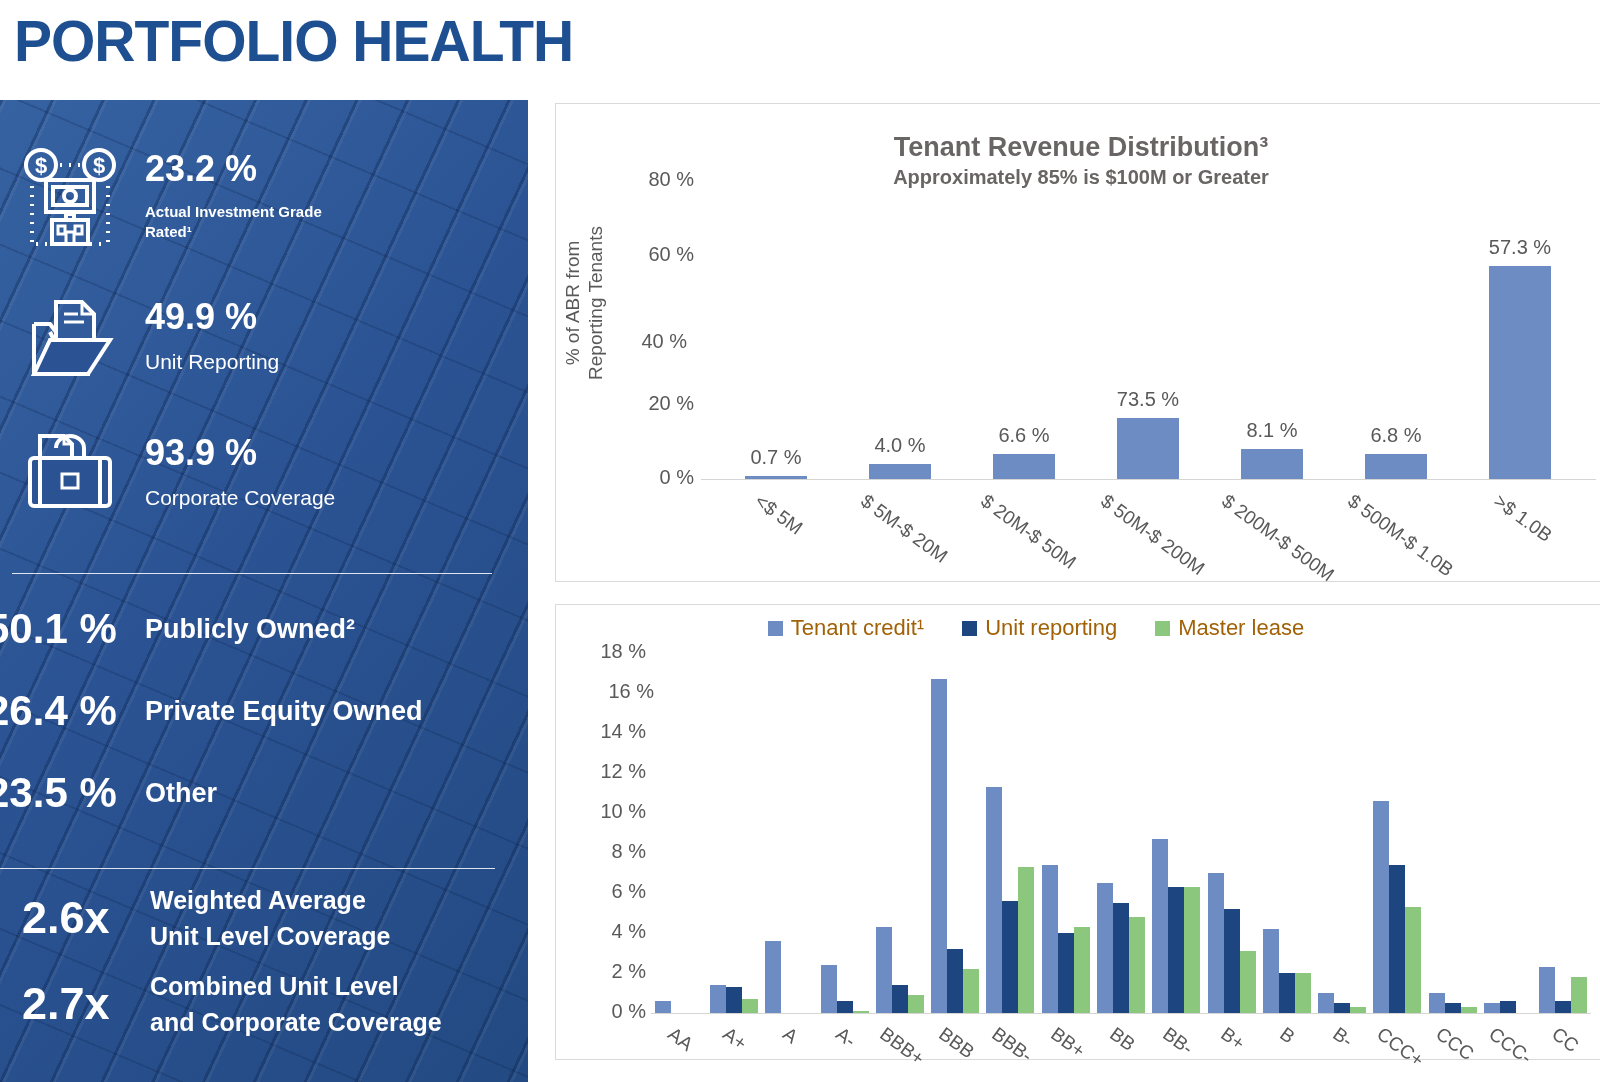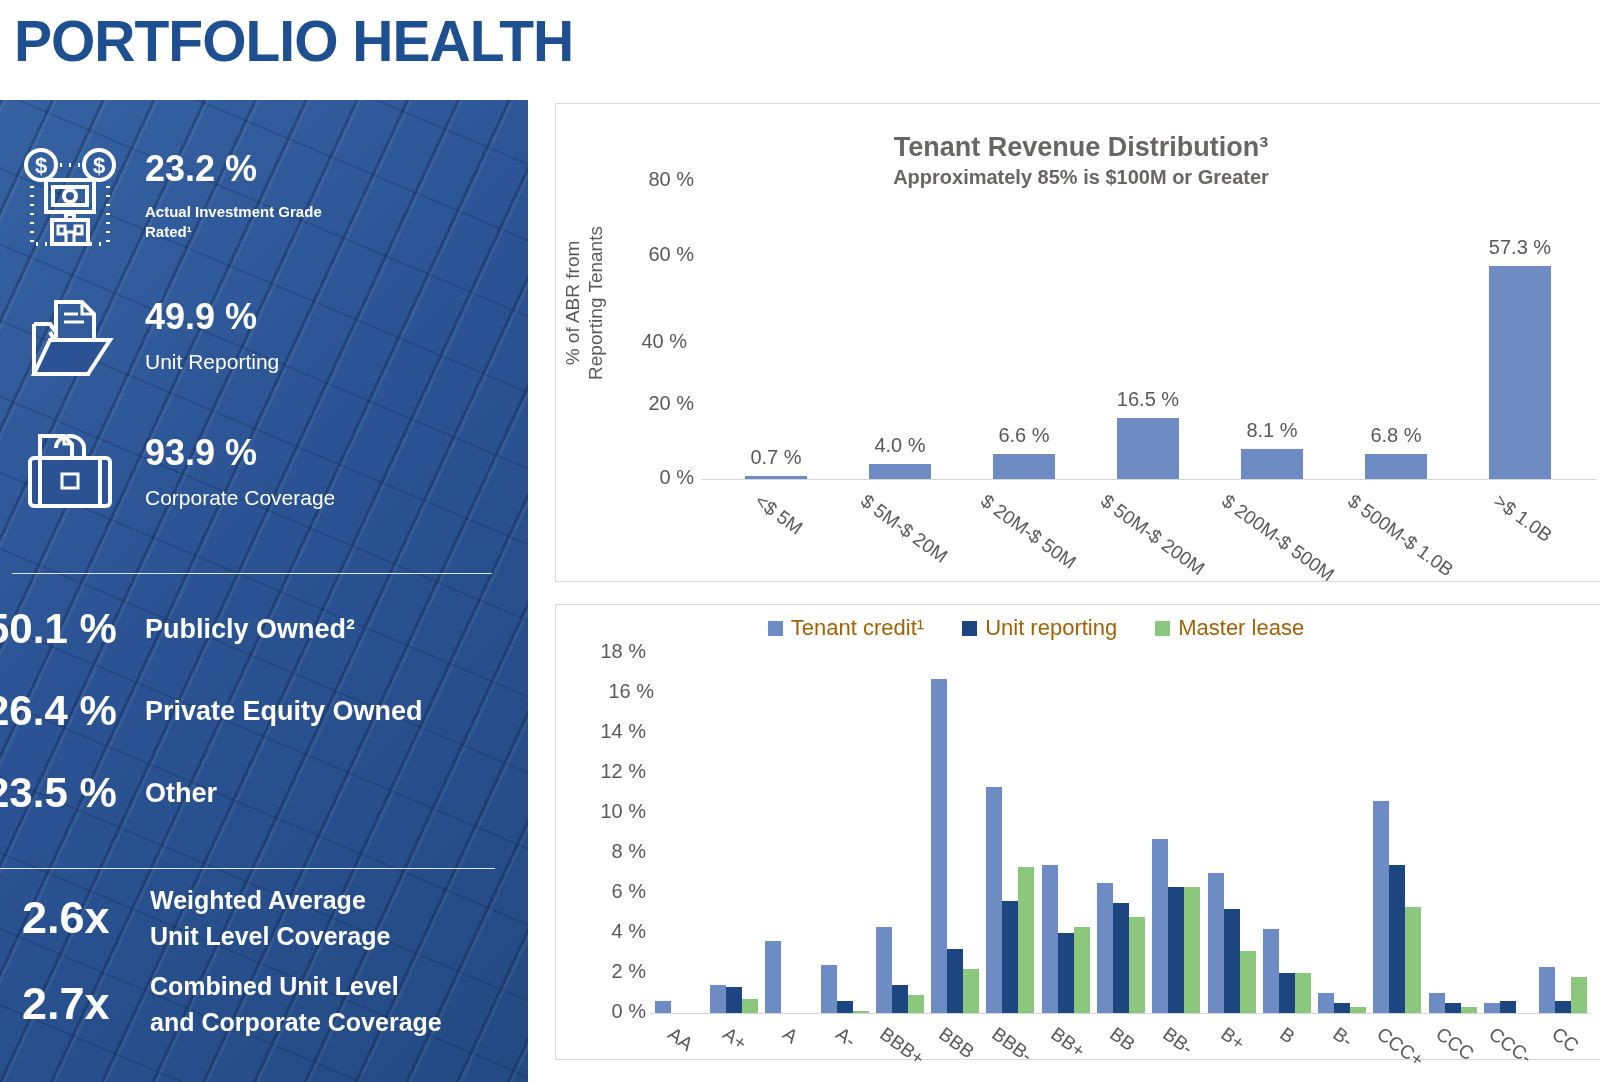--- a/index.html
+++ b/index.html
@@ -146,21 +146,21 @@
       <div class="bar" style="left: 189px; width: 62px; top: 372px; height: 3px; background: rgb(110, 140, 196);"></div>
       <div class="bar-label" style="left: 160px; top: 342px;">0.7 %</div>
       <div class="xtick" style="top: 384px; left: 201px;">&lt;$ 5M</div>
       <div class="bar" style="left: 313px; width: 62px; top: 360px; height: 15px; background: rgb(110, 140, 196);"></div>
       <div class="bar-label" style="left: 284px; top: 330px;">4.0 %</div>
       <div class="xtick" style="top: 384px; left: 307px;">$ 5M-$ 20M</div>
       <div class="bar" style="left: 437px; width: 62px; top: 350px; height: 25px; background: rgb(110, 140, 196);"></div>
       <div class="bar-label" style="left: 408px; top: 320px;">6.6 %</div>
       <div class="xtick" style="top: 384px; left: 427px;">$ 20M-$ 50M</div>
       <div class="bar" style="left: 561px; width: 62px; top: 314px; height: 61px; background: rgb(110, 140, 196);"></div>
-      <div class="bar-label" style="left: 532px; top: 284px;">16.5 %</div>
+      <div class="bar-label" style="left: 532px; top: 284px;">73.5 %</div>
       <div class="xtick" style="top: 384px; left: 547px;">$ 50M-$ 200M</div>
       <div class="bar" style="left: 685px; width: 62px; top: 345px; height: 30px; background: rgb(110, 140, 196);"></div>
       <div class="bar-label" style="left: 656px; top: 315px;">8.1 %</div>
       <div class="xtick" style="top: 384px; left: 668px;">$ 200M-$ 500M</div>
       <div class="bar" style="left: 809px; width: 62px; top: 350px; height: 25px; background: rgb(110, 140, 196);"></div>
       <div class="bar-label" style="left: 780px; top: 320px;">6.8 %</div>
       <div class="xtick" style="top: 384px; left: 794px;">$ 500M-$ 1.0B</div>
       <div class="bar" style="left: 933px; width: 62px; top: 162px; height: 213px; background: rgb(110, 140, 196);"></div>
       <div class="bar-label" style="left: 904px; top: 132px;">57.3 %</div>
       <div class="xtick" style="top: 384px; left: 940px;">&gt;$ 1.0B</div>

